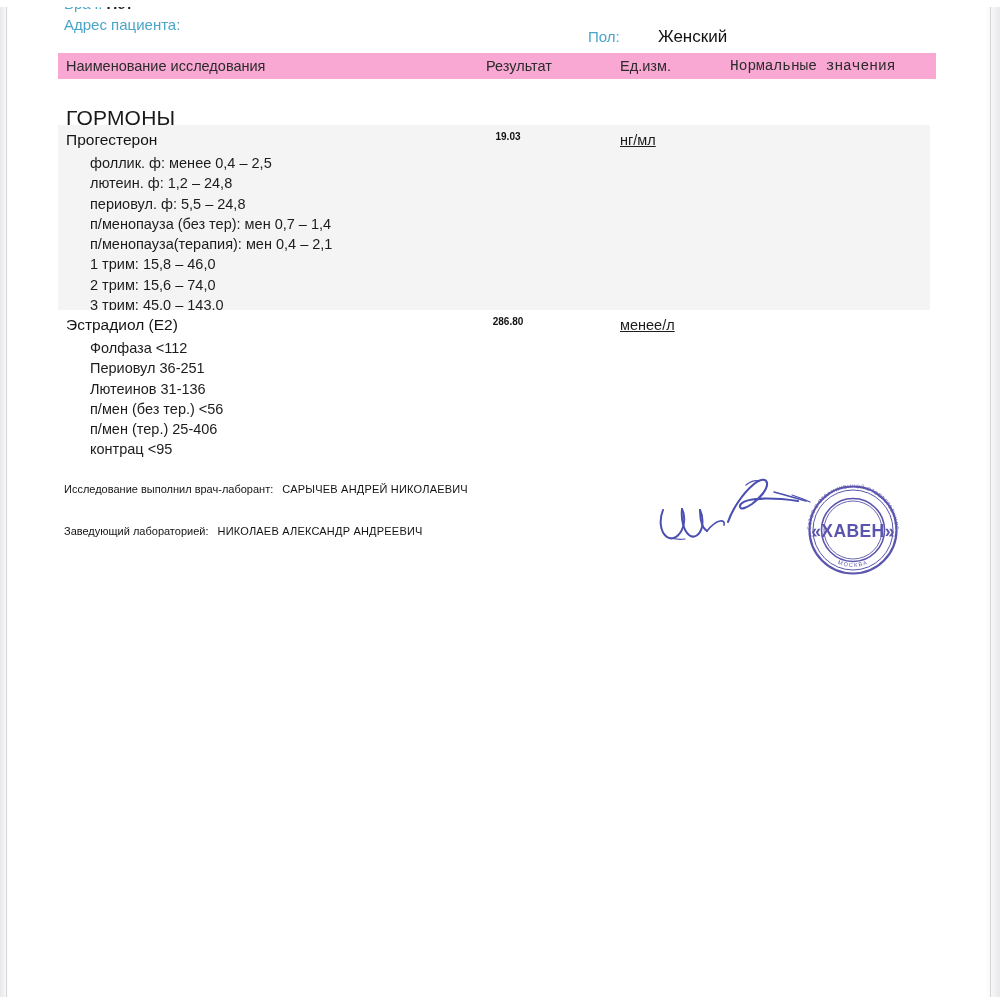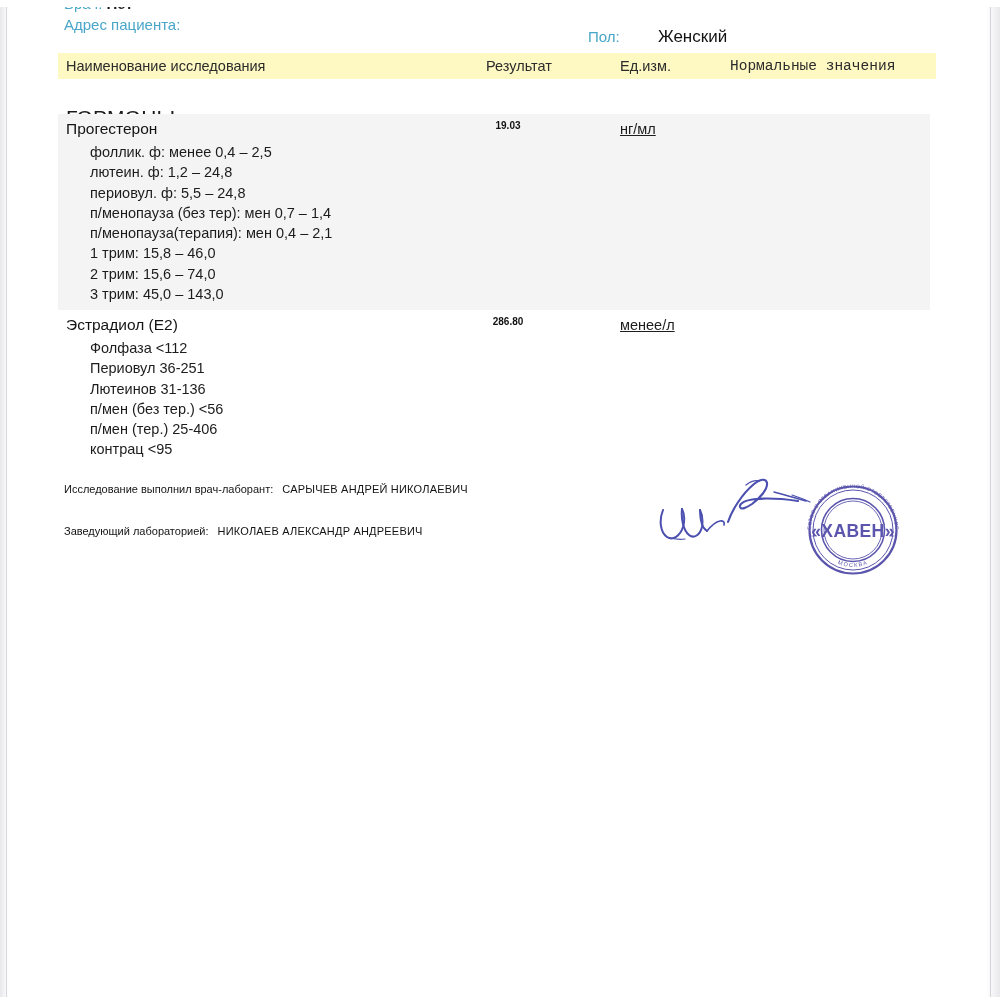--- a/index.html
+++ b/index.html
@@ -104,21 +104,21 @@
   }
 
   
   .table {
     position: absolute;
     left: 58px;
     top: 53px;
     width: 878px;
   }
   .thead {
-    background: #fef9c3;
+    background: #f9a8d4;
     height: 26px;
     position: relative;
   }
   .thead .th {
     position: absolute;
     top: 5px;
     font-size: 14.5px;
     color: #2b2b2b;
     white-space: nowrap;
   }
@@ -255,21 +255,21 @@
       <div class="thead">
         <span class="th th-name">Наименование исследования</span>
         <span class="th th-result">Результат</span>
         <span class="th th-unit">Ед.изм.</span>
         <span class="th th-norm">Нормальные значения</span>
       </div>
     </div>
 
     <div class="section-title">ГОРМОНЫ</div>
 
-    <div class="analyte shaded" style="top:114px;">
+    <div class="analyte shaded" style="top:125px;">
       <div class="an-head">
         <span class="an-name">Прогестерон</span>
         <span class="an-result">19.03</span>
         <span class="an-unit">нг/мл</span>
       </div>
       <ul class="an-refs">
         <li>фоллик. ф: менее 0,4 – 2,5</li>
         <li>лютеин. ф: 1,2 – 24,8</li>
         <li>периовул. ф: 5,5 – 24,8</li>
         <li>п/менопауза (без тер): мен 0,7 – 1,4</li>

